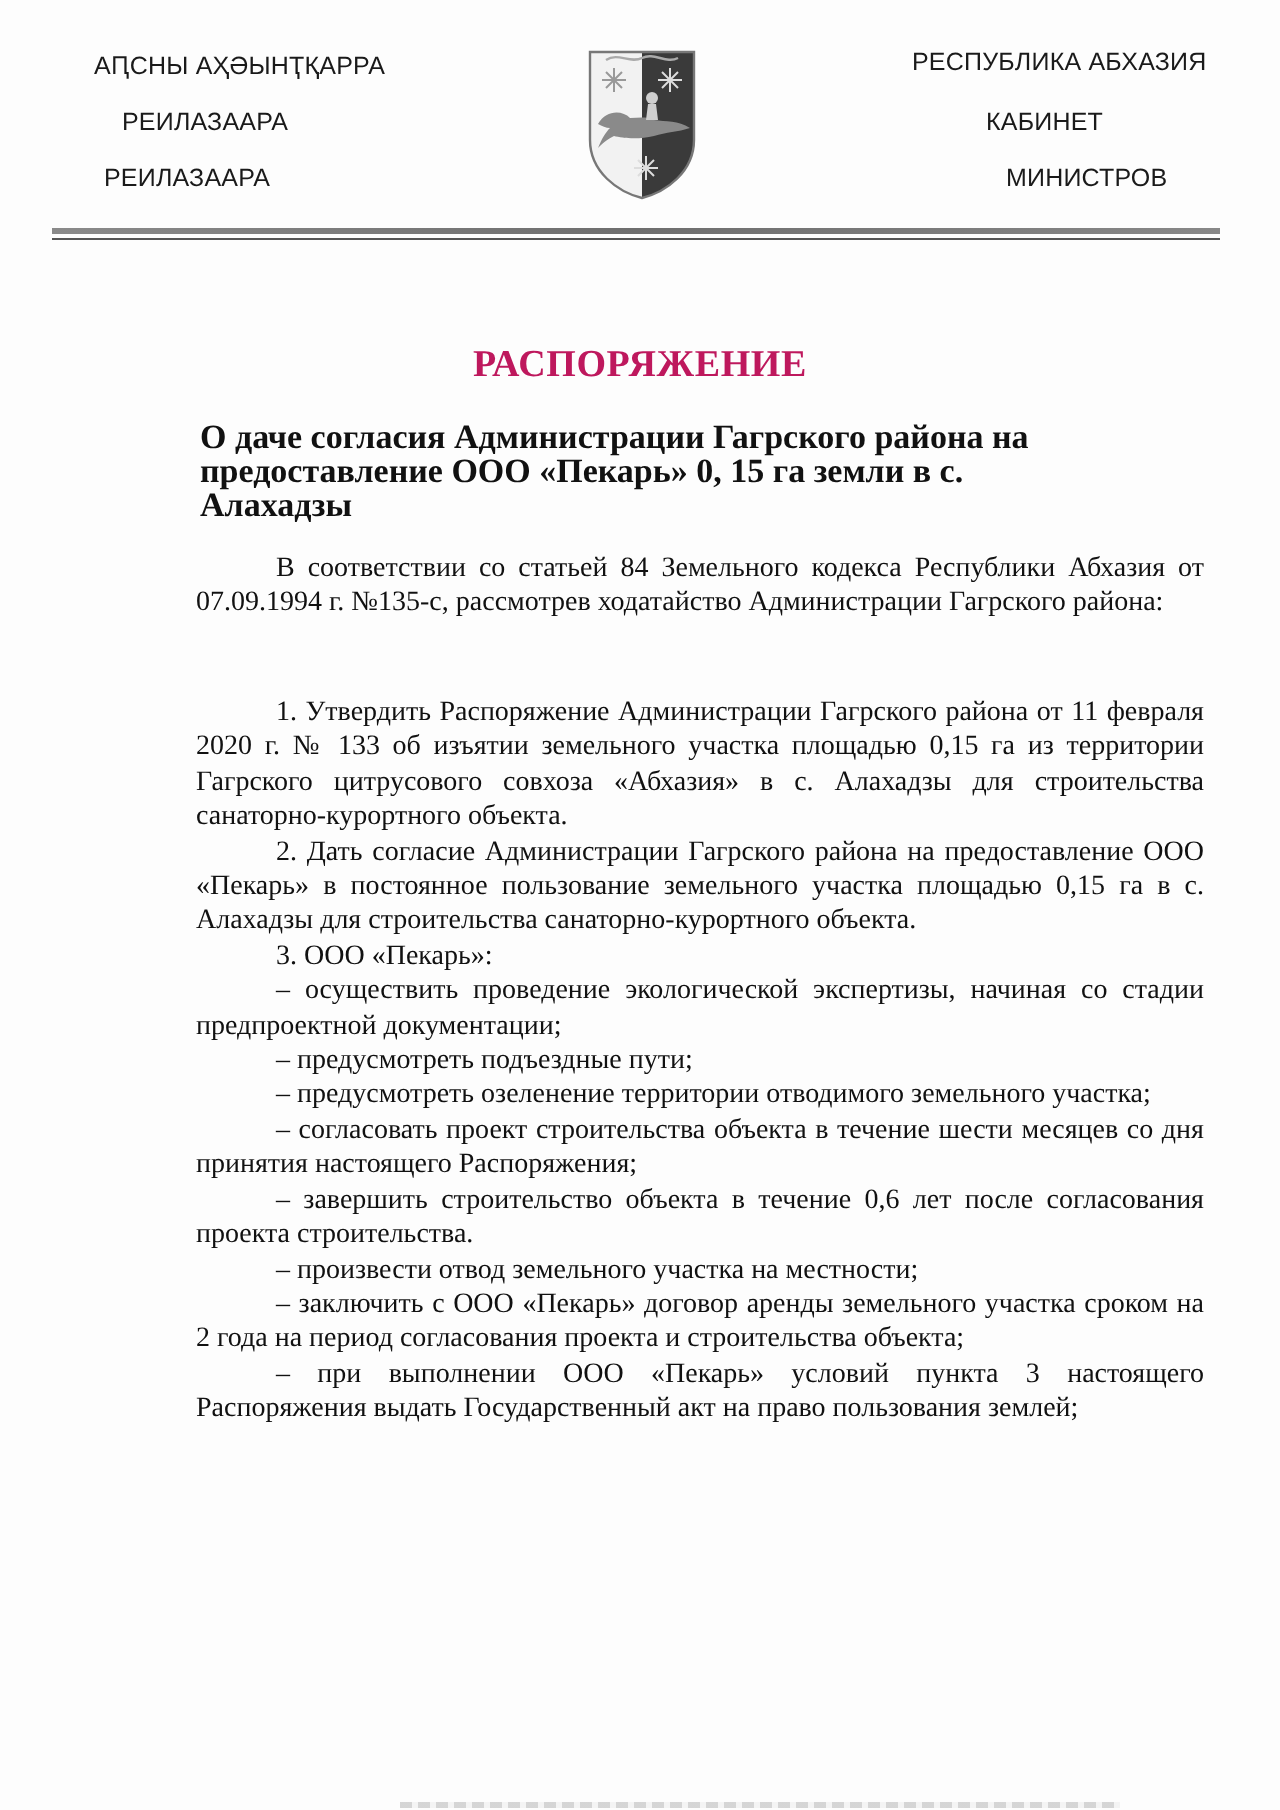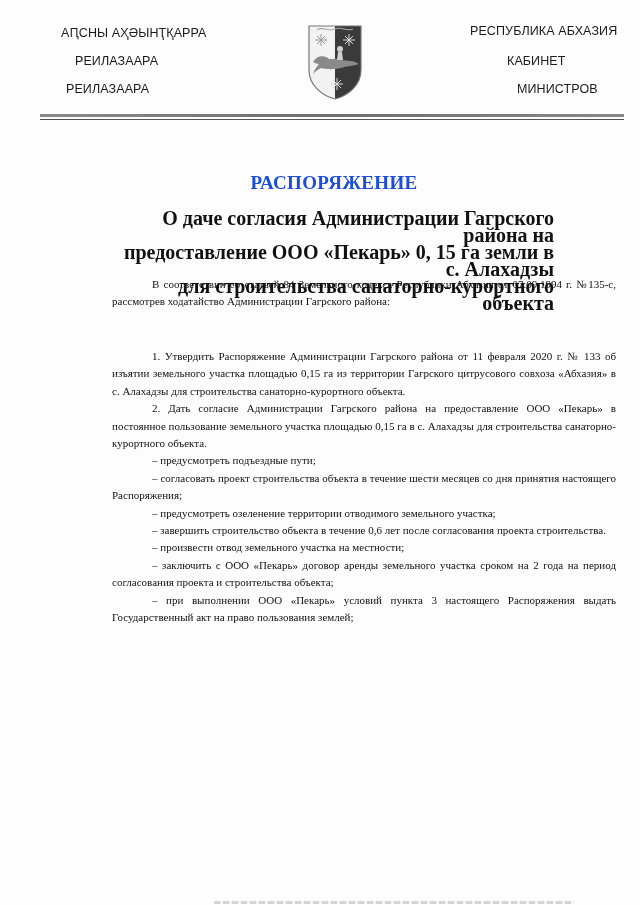--- a/index.html
+++ b/index.html
@@ -1,49 +1,49 @@
 <!DOCTYPE html>
 <html><head>
   <meta charset="utf-8">
   <style>
     html, body { margin: 0; padding: 0; background: #ffffff; }
     body {
       width: 640px; height: 905px; position: relative; overflow: hidden;
       background: #fdfdfd;
     }
-    .page { position: absolute; left: 0; top: 0; width: 564px; height: 905px; margin-left: 14px; }
+    .page { position: absolute; left: 0; top: 0; width: 564px; height: 905px; }
     .hdr {
       position: absolute; font-family: "Liberation Sans", sans-serif;
       font-size: 12.5px; color: #1a1a1a; letter-spacing: 0.1px;
     }
     .hdr-left { left: 0; top: 24px; width: 290px; }
     .hdr-right { left: 400px; top: 24px; width: 240px; }
     .hdr-line { position: absolute; white-space: nowrap; }
     .emblem { position: absolute; left: 293px; top: 22px; width: 56px; height: 78px; }
     .sep-thick {
       position: absolute; left: 26px; top: 114px; width: 584px; height: 3px;
       background: linear-gradient(90deg, #8a8a8a, #6e6e6e 50%, #888);
     }
     .sep-thin {
       position: absolute; left: 26px; top: 119px; width: 584px; height: 1px;
       background: #555;
     }
     .doc-title {
       position: absolute; left: 0; top: 172px; width: 640px; text-align: center;
       font-family: "Liberation Serif", serif; font-weight: bold; font-size: 19px;
-      color: #1d4ed8; letter-spacing: 0.3px;
+      color: #be185d; letter-spacing: 0.3px;
     }
     .doc-subject {
-      position: absolute; left: 100px; top: 210px; width: 440px; text-align: right;
-      font-family: "Liberation Serif", serif; font-weight: bold; font-size: 20px;
+      position: absolute; left: 100px; top: 210px; width: 440px; text-align: left;
+      font-family: "Liberation Serif", serif; font-weight: bold; font-size: 17px;
       line-height: 17px; color: #111;
     }
     .body-text {
       position: absolute; left: 98px; width: 504px;
-      font-family: "Liberation Serif", serif; font-size: 11px; line-height: 17.4px;
+      font-family: "Liberation Serif", serif; font-size: 14px; line-height: 17.4px;
       color: #111; text-align: justify;
     }
     .para { margin: 0; text-indent: 40px; }
     .intro { top: 276px; }
     .items { top: 348px; }
     .bottom-smudge {
       position: absolute; left: 200px; top: 901px; width: 360px; height: 3px;
       background: repeating-linear-gradient(90deg, #bbb 0 6px, #eee 6px 9px);
       opacity: 0.6;
     }
@@ -94,33 +94,34 @@
   </div>
 
   <div class="sep-thick"></div>
   <div class="sep-thin"></div>
 
   <div class="doc-title">РАСПОРЯЖЕНИЕ</div>
 
   <div class="doc-subject">
     <div>О даче согласия Администрации Гагрского района на</div>
     <div>предоставление ООО «Пекарь» 0, 15 га земли в с. Алахадзы</div>
-    <div>для строительства санаторно-курортного объекта</div>
   </div>
 
   <div class="body-text intro">
     <p class="para">В соответствии со статьей 84 Земельного кодекса Республики Абхазия от 07.09.1994 г. №135-с, рассмотрев ходатайство Администрации Гагрского района:</p>
   </div>
 
   <div class="body-text items">
     <p class="para">1. Утвердить Распоряжение Администрации Гагрского района от 11 февраля 2020 г. № 133 об изъятии земельного участка площадью 0,15 га из территории Гагрского цитрусового совхоза «Абхазия» в с. Алахадзы для строительства санаторно-курортного объекта.</p>
     <p class="para">2. Дать согласие Администрации Гагрского района на предоставление ООО «Пекарь» в постоянное пользование земельного участка площадью 0,15 га в с. Алахадзы для строительства санаторно-курортного объекта.</p>
+    <p class="para">3. ООО «Пекарь»:</p>
+    <p class="para">– осуществить проведение экологической экспертизы, начиная со стадии предпроектной документации;</p>
     <p class="para">– предусмотреть подъездные пути;</p>
+    <p class="para">– предусмотреть озеленение территории отводимого земельного участка;</p>
     <p class="para">– согласовать проект строительства объекта в течение шести месяцев со дня принятия настоящего Распоряжения;</p>
-    <p class="para">– предусмотреть озеленение территории отводимого земельного участка;</p>
     <p class="para">– завершить строительство объекта в течение 0,6 лет после согласования проекта строительства.</p>
     <p class="para">– произвести отвод земельного участка на местности;</p>
     <p class="para">– заключить с ООО «Пекарь» договор аренды земельного участка сроком на 2 года на период согласования проекта и строительства объекта;</p>
     <p class="para">– при выполнении ООО «Пекарь» условий пункта 3 настоящего Распоряжения выдать Государственный акт на право пользования землей;</p>
   </div>
 
   <div class="bottom-smudge"></div>
 </div>
 
 </body></html>

